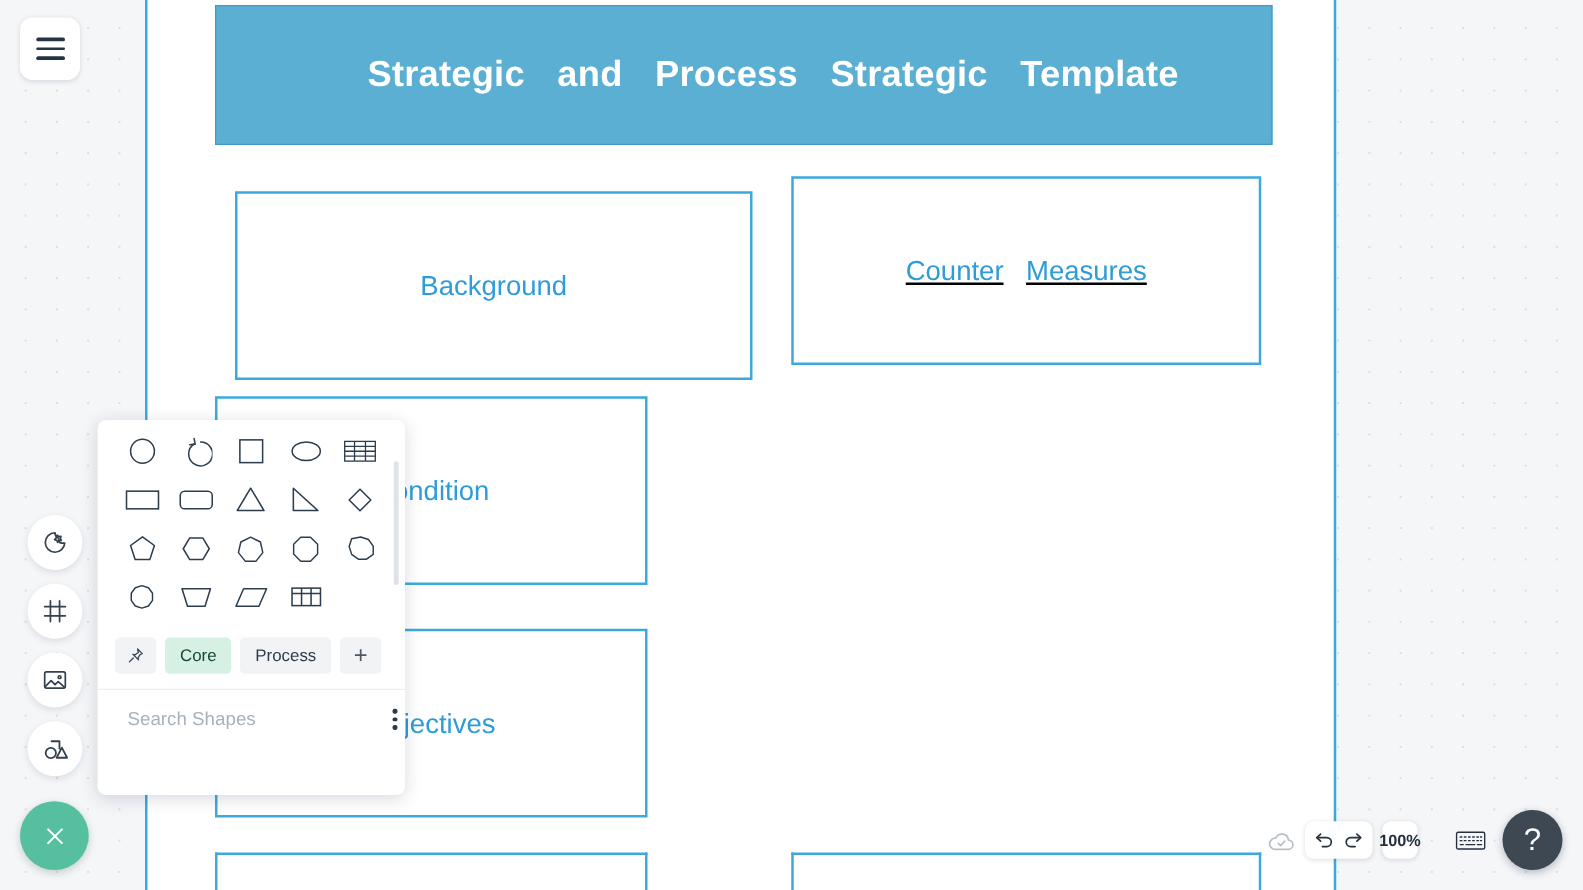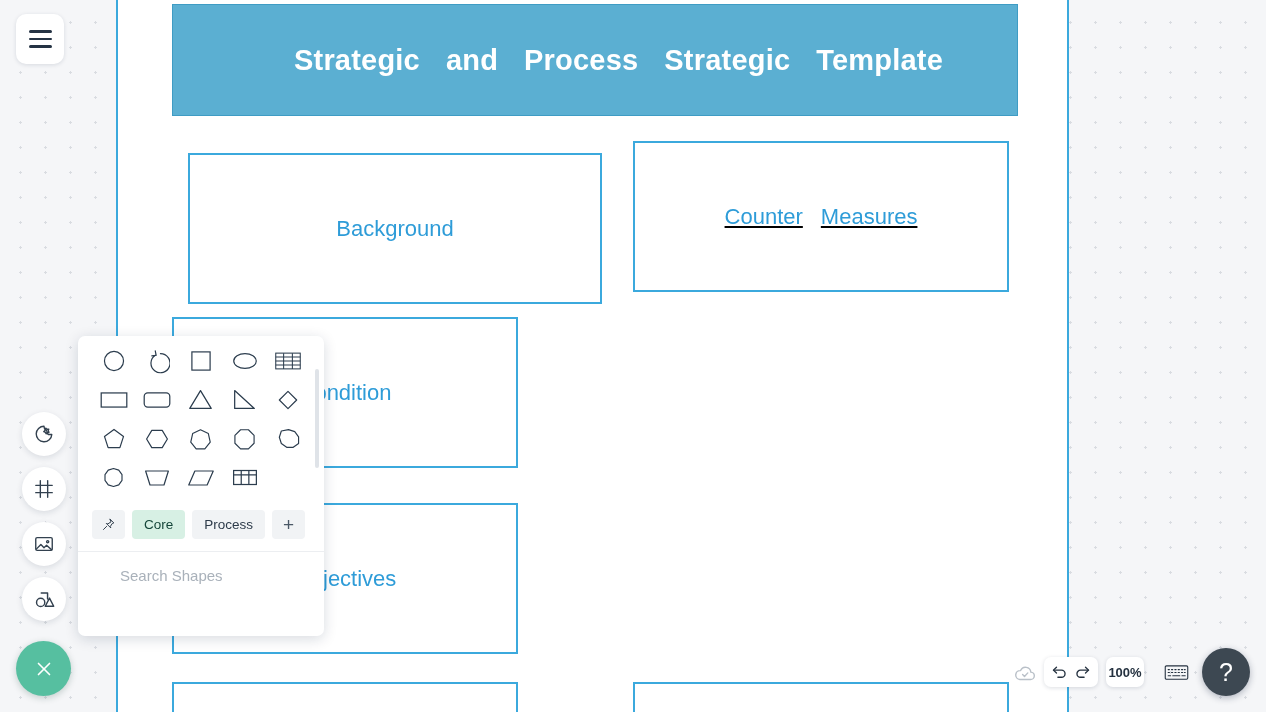--- a/index.html
+++ b/index.html
@@ -197,21 +197,21 @@
     display: flex; align-items: center; justify-content: center;
     padding: 0 12px;
     font-size: 13.5px; color: #2d3b4a;
     cursor: pointer;
   }
   .sp-tab.icon-tab { padding: 0 9px; }
   .sp-tab.active { background: #d7f0e4; color: #15463a; }
   .sp-tab.plus { padding: 0 11px; font-size: 19px; color: #4a5866; }
   .sp-search {
     display: flex; align-items: center;
-    padding: 12px 14px; gap: 28px;
+    padding: 12px 14px; gap: 10px;
   }
   .sp-search-input {
     flex: 1; border: none; outline: none;
     font-size: 15px; color: #9aa3ad;
     font-family: "Liberation Sans", sans-serif;
     background: transparent;
   }
   .sp-search-input::placeholder { color: #a9b1ba; }
   .sp-kebab { display: flex; flex-direction: column; gap: 3px; cursor: pointer; padding: 3px; }
   .sp-kebab i { width: 3.5px; height: 3.5px; border-radius: 50%; background: #2b3a4a; display: block; }
@@ -225,21 +225,21 @@
   .pill {
     position: absolute;
     height: 30px; background: #ffffff;
     border-radius: 7px;
     box-shadow: 0 1px 4px rgba(15,30,60,.14);
     display: flex; align-items: center; justify-content: center;
   }
   .undo-redo { left: 1044px; top: 657px; width: 54px; gap: 4px; }
   .undo-redo > div { cursor: pointer; display: flex; align-items: center; }
   .zoom-pill {
-    left: 1106px; top: 657px; width: 38px;
+    left: 1106px; top: 657px; width: 28px;
     font-size: 13px; color: #24313f; font-weight: bold; cursor: pointer;
   }
   .kbd-btn {
     position: absolute; left: 1163px; top: 660px;
     width: 26px; height: 24px;
     display: flex; align-items: center; justify-content: center;
     cursor: pointer;
   }
   .help-fab {
     position: absolute; left: 1202px; top: 648px;

